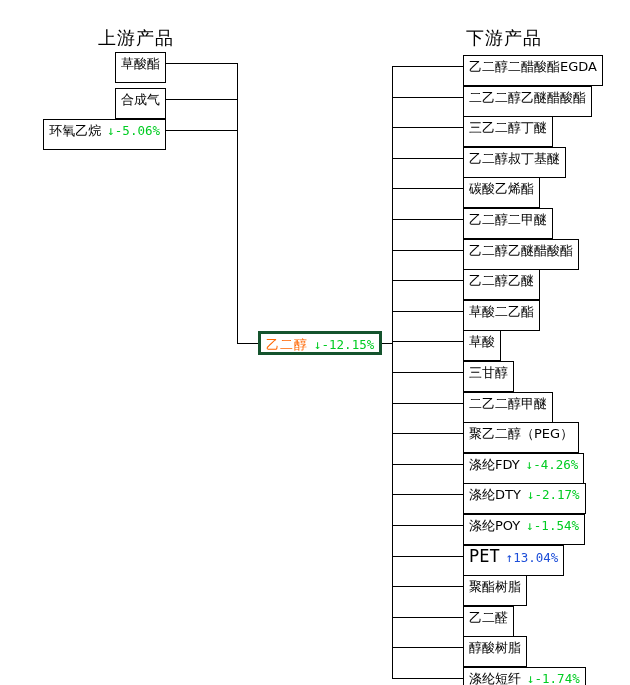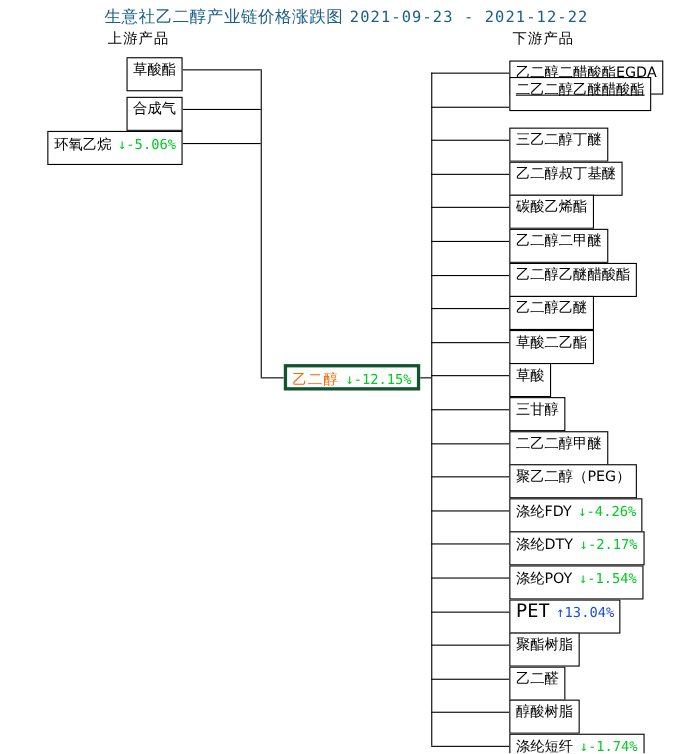--- a/index.html
+++ b/index.html
@@ -34,21 +34,21 @@
   #title-bar .t-dates {
     font-family: "DejaVu Sans Mono", monospace;
     font-size: 14px;
     letter-spacing: 1px;
     padding-left: 6px;
   }
   
   .col-heading {
     position: absolute;
     font-family: "DejaVu Sans", sans-serif;
-    font-size: 13px;
+    font-size: 18px;
     color: #000000;
     white-space: nowrap;
     letter-spacing: 1px;
   }
   #heading-upstream { left: 98px; top: 26px; }
   #heading-downstream { left: 466px; top: 26px; }
 
   
   .node {
     position: absolute;
@@ -97,33 +97,30 @@
     width: 0;
     border-left: 1px solid #000000;
     z-index: 1;
   }
 </style>
 </head>
 <body>
 
 <div id="canvas">
 
-  <div id="title-bar">
-    <span class="t-main">生意社乙二醇产业链价格涨跌图</span><span class="t-dates">2021-09-23 - 2021-12-22</span>
-  </div>
 
   <div class="col-heading" id="heading-upstream">上游产品</div>
   <div class="col-heading" id="heading-downstream">下游产品</div>
 
   <div id="nodes-layer">
       <div class="node left" style="top: 52px;"><span class="label">草酸酯</span></div>
       <div class="node left" style="top: 88px;"><span class="label">合成气</span></div>
       <div class="node left" style="top: 119px;"><span class="label">环氧乙烷</span><span class="pct down">↓-5.06%</span></div>
       <div class="node right" style="top: 55px;"><span class="label">乙二醇二醋酸酯EGDA</span></div>
-      <div class="node right" style="top: 70px; text-decoration: underline;"><span class="label">二乙二醇乙醚醋酸酯</span></div>
+      <div class="node right" style="top: 86px;"><span class="label">二乙二醇乙醚醋酸酯</span></div>
       <div class="node right" style="top: 116px;"><span class="label">三乙二醇丁醚</span></div>
       <div class="node right" style="top: 147px;"><span class="label">乙二醇叔丁基醚</span></div>
       <div class="node right" style="top: 177px;"><span class="label">碳酸乙烯酯</span></div>
       <div class="node right" style="top: 208px;"><span class="label">乙二醇二甲醚</span></div>
       <div class="node right" style="top: 239px;"><span class="label">乙二醇乙醚醋酸酯</span></div>
       <div class="node right" style="top: 269px;"><span class="label">乙二醇乙醚</span></div>
       <div class="node right" style="top: 300px;"><span class="label">草酸二乙酯</span></div>
       <div class="node right" style="top: 330px;"><span class="label">草酸</span></div>
       <div class="node right" style="top: 361px;"><span class="label">三甘醇</span></div>
       <div class="node right" style="top: 392px;"><span class="label">二乙二醇甲醚</span></div>

